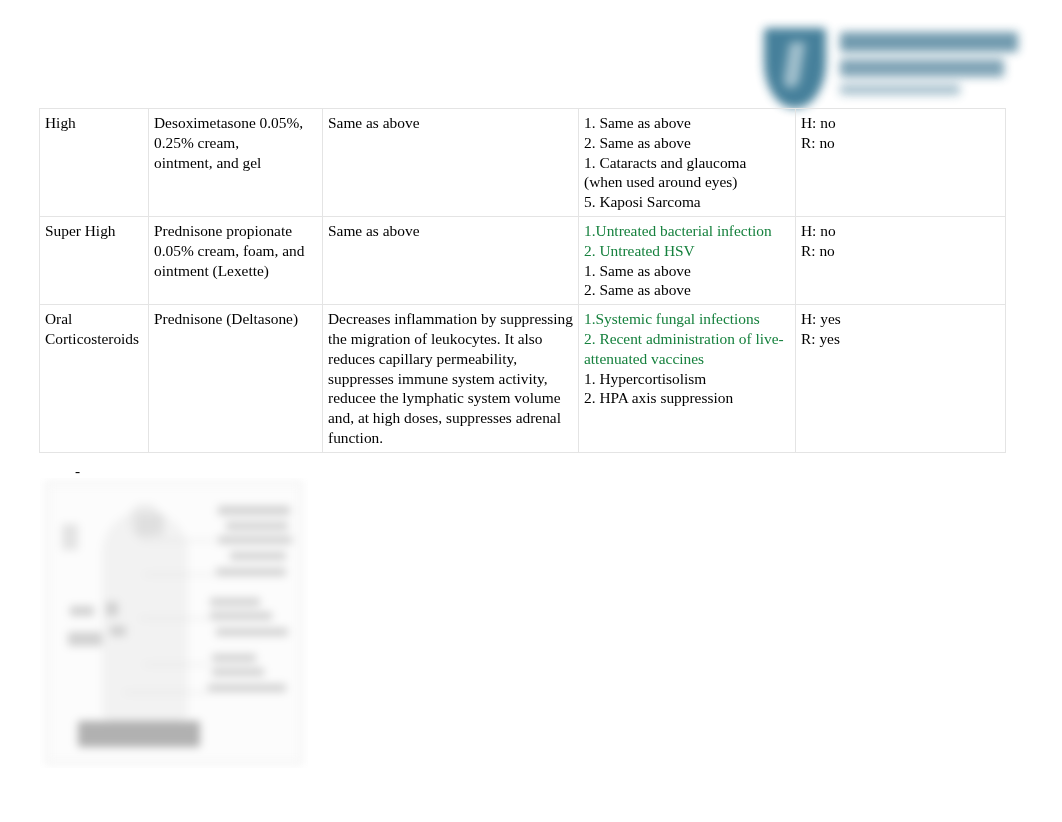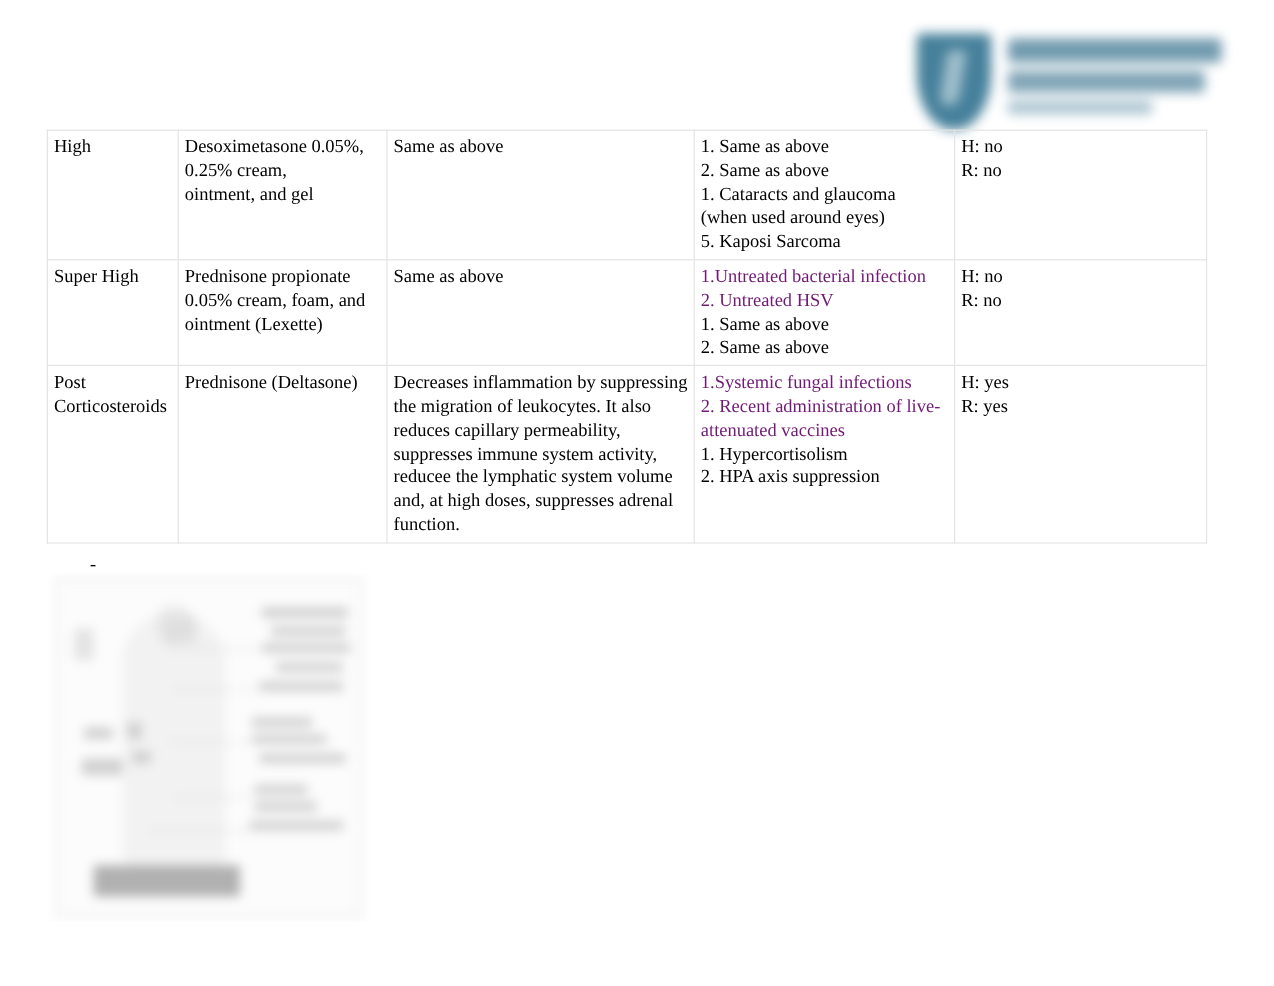--- a/index.html
+++ b/index.html
@@ -78,21 +78,21 @@
     vertical-align: top;
     padding: 4px 3px 4px 5px;
   }
   .col-1 { width: 109px; }
   .col-2 { width: 174px; }
   .col-3 { width: 256px; }
   .col-4 { width: 217px; }
   .col-5 { width: 210px; }
 
   .cell-lines > div { white-space: normal; }
-  .red { color: #701a75; }
+  .red { color: #15803d; }
   .nowrap { white-space: nowrap; }
 
   .row-high td    { height: 92px; font-family: Liberation Serif, serif; }
   .row-super td   { height: 71px; }
   .row-oral td    { height: 131px; }
 
   
   .bullet-line {
     position: absolute;
     left: 39px;
@@ -256,21 +256,21 @@
         <div class="cell-lines">
           <div>H: no</div>
           <div>R: no</div>
         </div>
       </td>
     </tr>
 
     <tr class="row-oral">
       <td>
         <div class="cell-lines">
-          <div>Post</div>
+          <div>Oral</div>
           <div>Corticosteroids</div>
         </div>
       </td>
       <td>
         <div class="cell-lines">
           <div>Prednisone (Deltasone)</div>
         </div>
       </td>
       <td>
         <div>Decreases inflammation by suppressing the migration of leukocytes. It also reduces capillary permeability, suppresses immune system activity, reducee the lymphatic system volume and, at high doses, suppresses adrenal function.</div>

